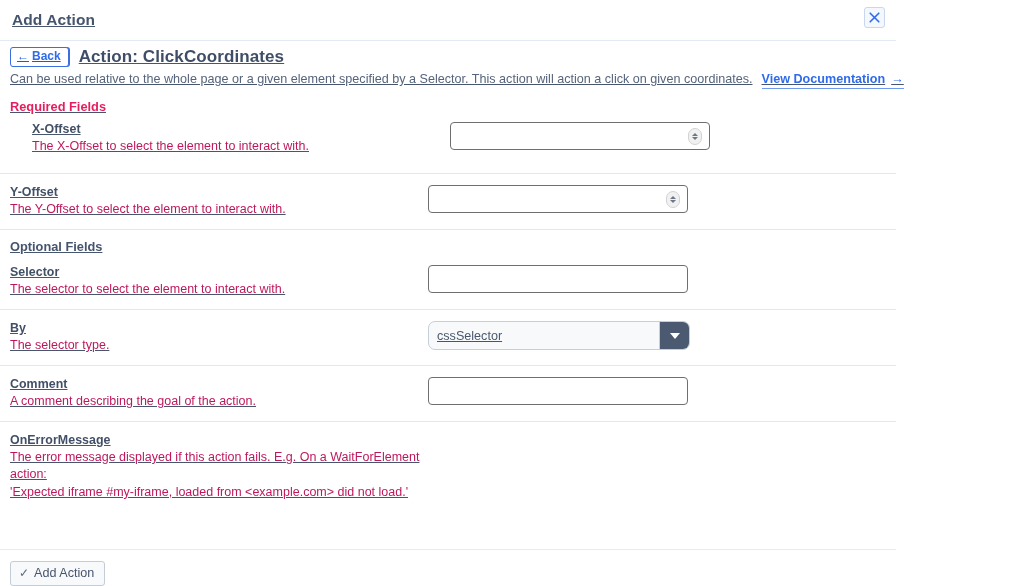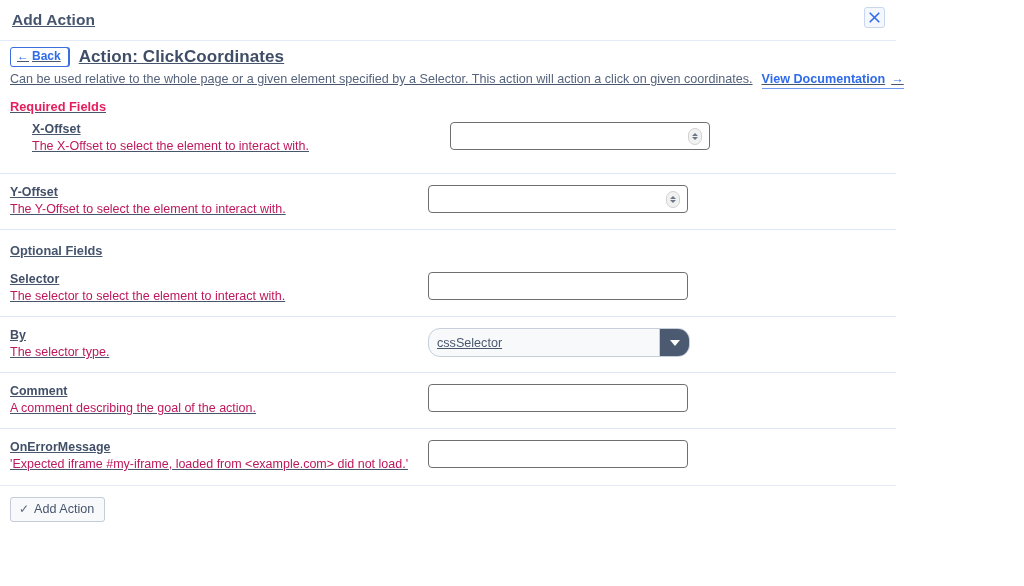--- a/index.html
+++ b/index.html
@@ -140,21 +140,21 @@
   .field-row {
     position: relative;
     display: flex;
     align-items: flex-start;
     padding: 9px 0 10px 10px;
     box-sizing: border-box;
     border-bottom: 1px solid #dde7f7;
     min-height: 56px;
   }
   .field-row.first-required { border-top: none; padding-top: 2px; padding-left: 32px; }
-  .field-row.no-border { border-bottom: none; }
+  .field-row.no-border { border-bottom: none; flex-direction: column; }
 
   .field-info {
     width: 418px;
     flex: 0 0 418px;
     padding-top: 1px;
   }
   .field-name {
     font-size: 12.4px;
     font-weight: bold;
     color: #414f67;
@@ -214,21 +214,21 @@
   .spinner i.up { border-bottom: 3.5px solid #6e7785; }
   .spinner i.down { border-top: 3.5px solid #6e7785; }
 
   
   .select-wrap {
     position: relative;
     width: 262px;
     height: 29px;
     box-sizing: border-box;
     border: 1px solid #c6ced9;
-    border-radius: 12px;
+    border-radius: 7px;
     background: #f7f9fb;
     display: flex;
     align-items: center;
     cursor: pointer;
     overflow: hidden;
   }
   .select-value {
     font-size: 12.6px;
     color: #4a586f;
     padding-left: 8px;
@@ -370,20 +370,21 @@
       <div class="field-desc">A comment describing the goal of the action.</div>
     </div>
     <div class="field-control">
       <input class="text-input" type="text" value="" style="">
     </div>
   </div>
 
   <div class="field-row no-border">
     <div class="field-info">
       <div class="field-name">OnErrorMessage</div>
+      <div class="field-desc">The error message displayed if this action fails. E.g. On a WaitForElement action:</div>
       <div class="field-desc">'Expected iframe #my-iframe, loaded from &lt;example.com&gt; did not load.'</div>
     </div>
     <div class="field-control">
       <input class="text-input" type="text" value="" style="">
     </div>
   </div>
 
   <div class="footer">
     <div class="add-action-button">
       <span class="check-glyph">✓</span>

